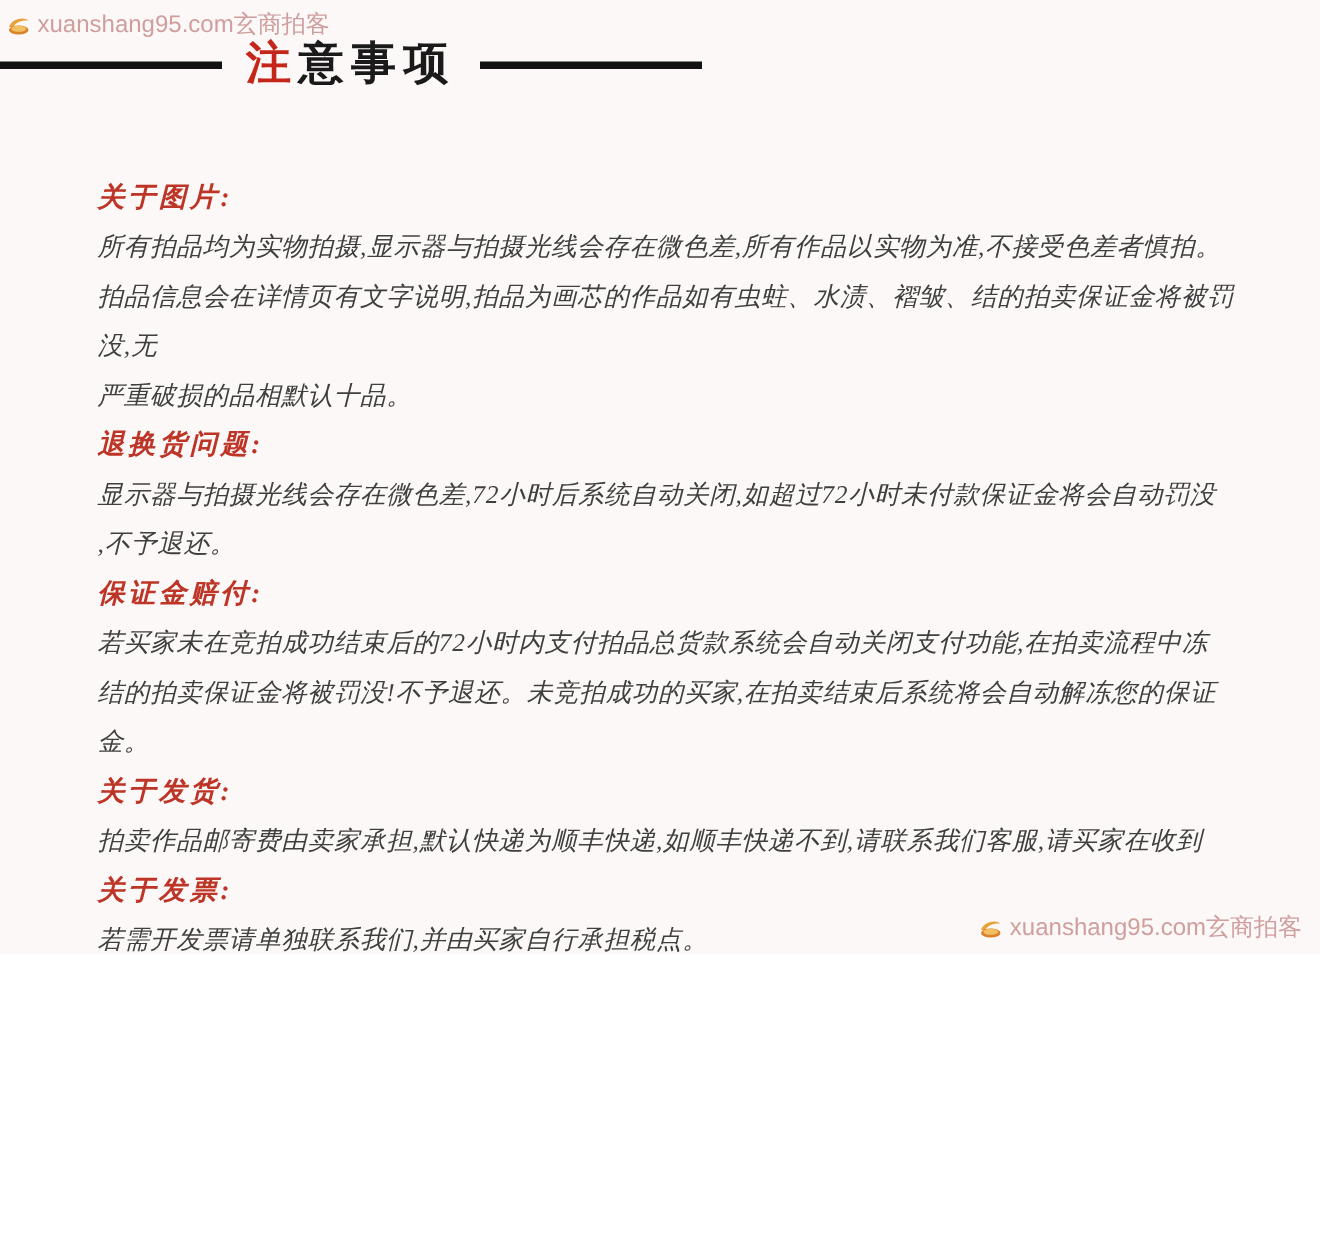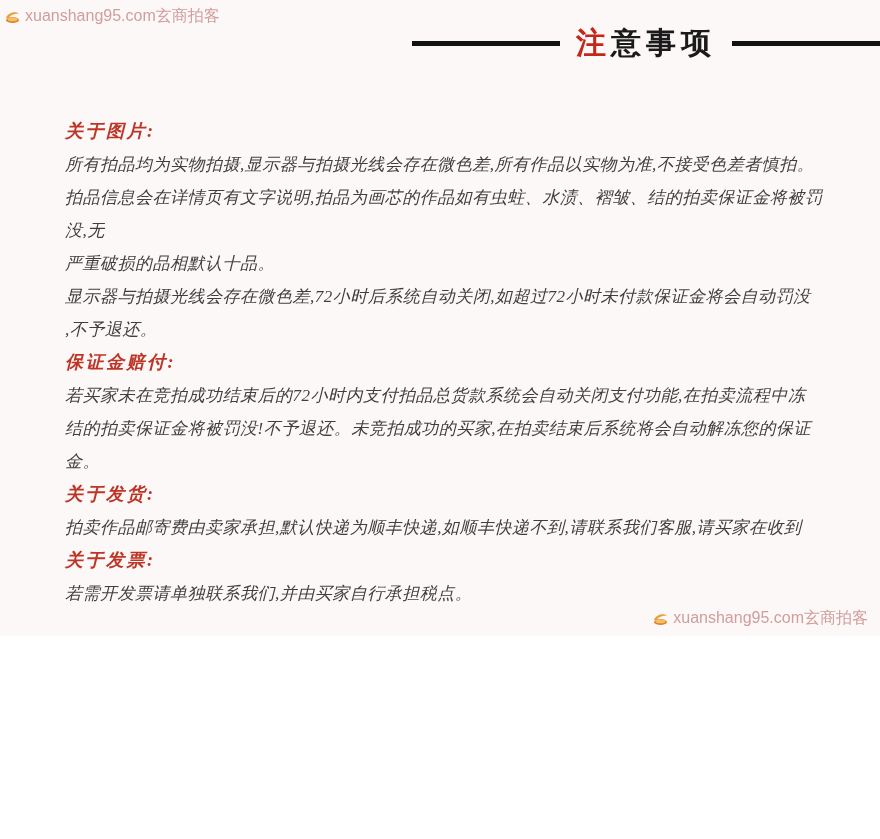--- a/index.html
+++ b/index.html
@@ -20,21 +20,21 @@
     font-family: "Liberation Sans", sans-serif;
     color: #cf9e9d;
     white-space: nowrap;
   }
   .watermark.top-left { top: 6px; left: 4px; }
   .watermark.bottom-right { bottom: 7px; right: 12px; }
   .watermark .wm-icon { display: inline-flex; }
   .title-row {
     display: flex;
     align-items: center;
-    justify-content: flex-end;
+    justify-content: flex-start;
     margin-top: 22px;
     gap: 16px;
   }
   .title-rule {
     width: 148px;
     height: 5px;
     background: #121212;
   }
   .page-title {
     margin: 0;
@@ -89,20 +89,21 @@
   <div class="content">
 
     <div class="section">
       <div class="sec-heading">关于图片:</div>
       <div class="body-line">所有拍品均为实物拍摄,显示器与拍摄光线会存在微色差,所有作品以实物为准,不接受色差者慎拍。</div>
       <div class="body-line">拍品信息会在详情页有文字说明,拍品为画芯的作品如有虫蛀、水渍、褶皱、结的拍卖保证金将被罚没,无</div>
       <div class="body-line">严重破损的品相默认十品。</div>
     </div>
 
     <div class="section">
+      <div class="sec-heading">退换货问题:</div>
       <div class="body-line">显示器与拍摄光线会存在微色差,72小时后系统自动关闭,如超过72小时未付款保证金将会自动罚没</div>
       <div class="body-line">,不予退还。</div>
     </div>
 
     <div class="section">
       <div class="sec-heading">保证金赔付:</div>
       <div class="body-line">若买家未在竞拍成功结束后的72小时内支付拍品总货款系统会自动关闭支付功能,在拍卖流程中冻</div>
       <div class="body-line">结的拍卖保证金将被罚没!不予退还。未竞拍成功的买家,在拍卖结束后系统将会自动解冻您的保证</div>
       <div class="body-line">金。</div>
     </div>

